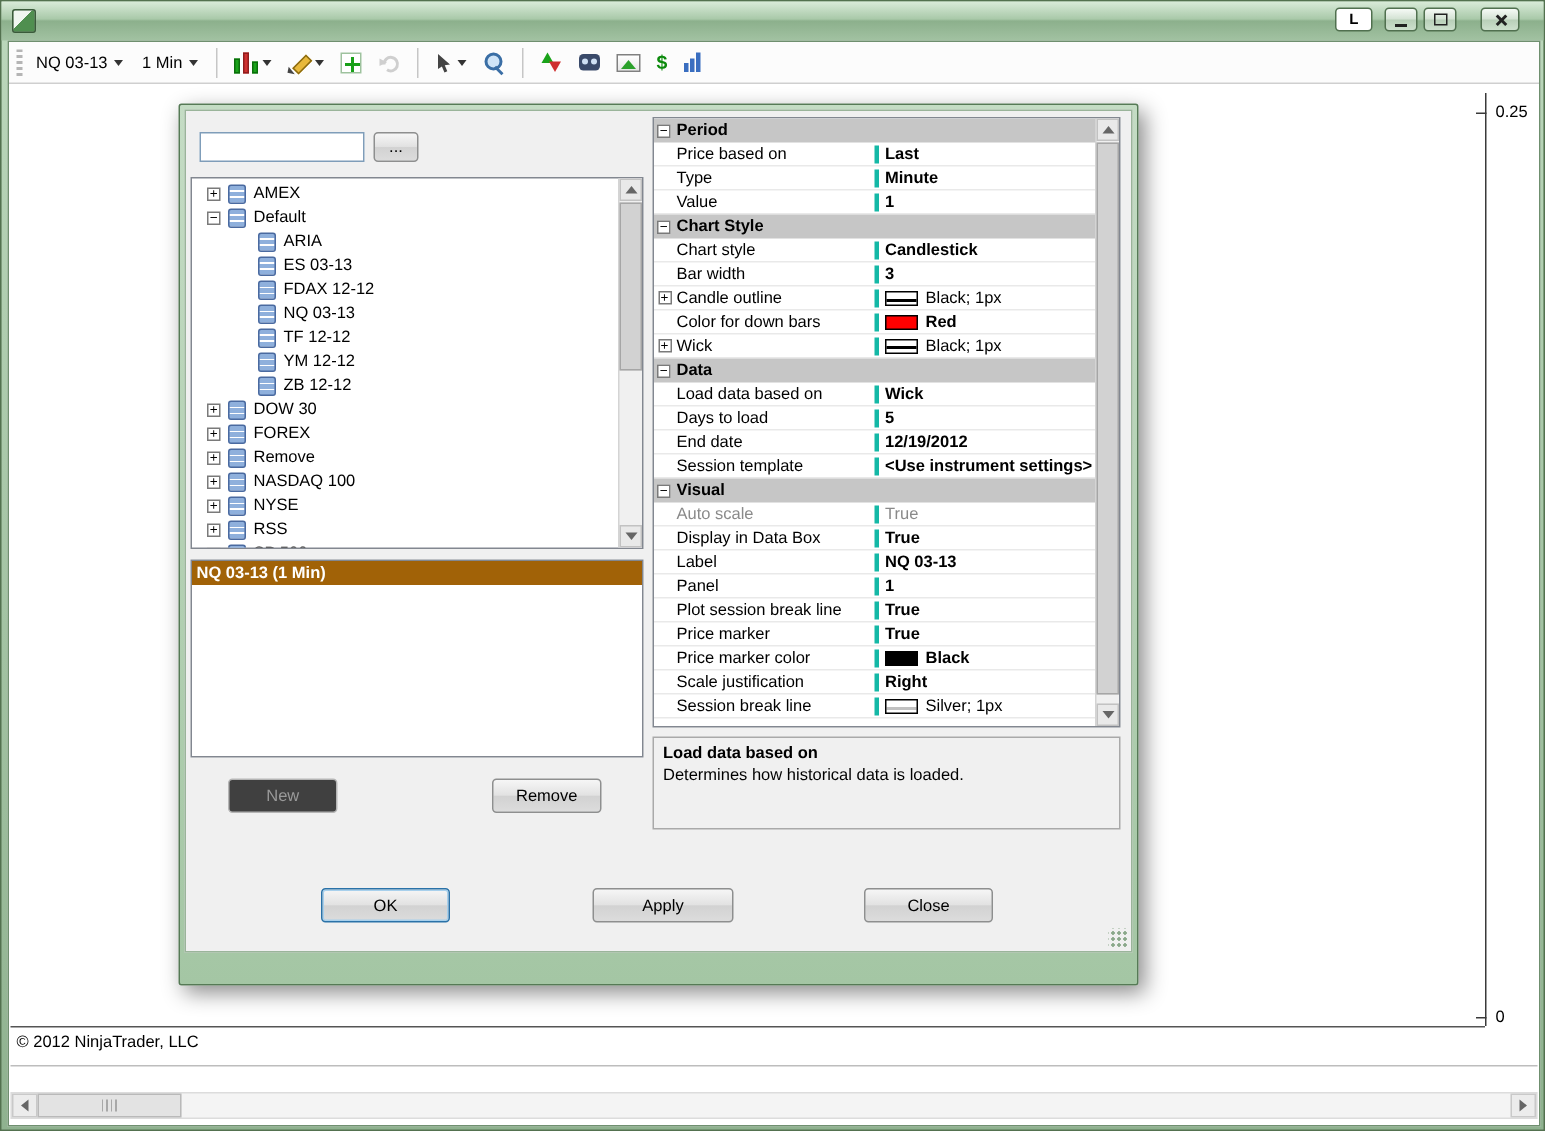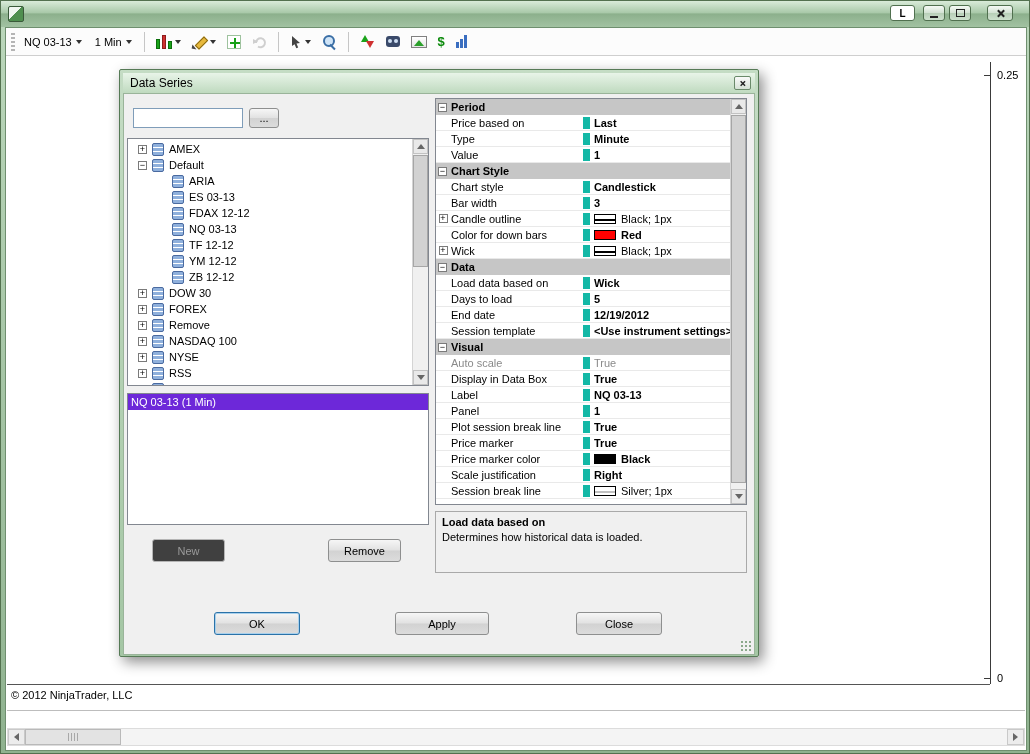--- a/index.html
+++ b/index.html
@@ -102,37 +102,37 @@
   .tree-row.lvl0 { padding-left:10px; }
   .tree-row.lvl1 { padding-left:44px;text-align:center; }
   .exp-box { width:9px; height:9px; border:1px solid #7a7a7a; background:#fff; font-size:9px; line-height:7px; text-align:center;
     display:inline-block; flex:none; margin-right:5px; font-weight:normal; }
   .db-icon { width:12px; height:13px; flex:none; margin-right:5px; border:1px solid #4a6aa0; border-radius:2px;
     background:#86a8d8 repeating-linear-gradient(180deg,#8fb0dc 0 3px,#ffffff 3px 4px); }
   .tree-label { font-size:11px; }
 
   .listbox { position:absolute; left:3px; top:299px; width:302px; height:132px; background:#fff; border:1px solid #828790; overflow:hidden; }
   .list-row { height:16px; line-height:16px; padding-left:3px; font-size:11px; white-space:nowrap; }
-  .list-row.sel { background:#6d28d9; color:#fff; }
+  .list-row.sel { background:#a16207; color:#fff;font-weight:bold; }
 
   .btn-new { position:absolute; left:28px; top:445px; width:73px; height:23px; }
   .btn[disabled] { color:#9a9a9a; background:#404040; border-color:#b5b5b5; }
   .btn-remove { position:absolute; left:204px; top:445px; width:73px; height:23px; }
 
   .propgrid { position:absolute; left:311px; top:4px; width:312px; height:407px; background:#fff; border:1px solid #828790; overflow:hidden; }
   .pg-rows { position:absolute; left:0; top:0; right:16px; bottom:0; overflow:hidden; background:#fff; }
   .pg-row { height:16px; display:flex; align-items:center; font-size:11px; white-space:nowrap; }
   .pg-cat { background:#c6c6c6; font-weight:bold; padding-left:2px; }
   .pg-cat .exp-box { margin-right:4px; }
   .cat-label { overflow:hidden; }
   .pg-prop { border-bottom:1px solid #e9e9e9; }
   .pg-gutter { width:14px; flex:none; display:flex; align-items:center; justify-content:center; }
   .pg-gutter .exp-box { margin-right:0; }
   .pg-name { width:133px; flex:none; overflow:hidden; padding-left:1px; }
-  .pg-val { flex:1; border-left:7px solid #14b8a6; padding-left:4px; display:flex; align-items:center; overflow:hidden;text-align:right; }
+  .pg-val { flex:1; border-left:3px solid #14b8a6; padding-left:4px; display:flex; align-items:center; overflow:hidden;text-align:right; }
   .v-bold { font-weight:bold; }
   .pg-disabled .pg-name, .pg-disabled .pg-val { color:#8a8a8a; }
   .swatch { width:22px; height:10px; flex:none; border:1px solid #000; margin-right:5px; }
   .swatch.outline-black { background:linear-gradient(#fff 0 4px,#000 4px 6px,#fff 6px 10px); }
   .swatch.outline-silver { background:linear-gradient(#fff 0 4px,#c0c0c0 4px 6px,#fff 6px 10px); }
 
   .vscroll { position:absolute; right:0; top:0; bottom:0; width:16px; background:#f0f0f0; border-left:1px solid #d4d4d4; }
   .sb-btn { position:absolute; left:0; width:15px; height:15px; background:#e9e9e9; border:1px solid #c2c2c2; display:flex; align-items:center; justify-content:center; }
   .sb-up { top:0; } .sb-down { bottom:0; }
   .tri-up { width:0; height:0; border-left:4px solid transparent; border-right:4px solid transparent; border-bottom:5px solid #666; }
@@ -253,26 +253,20 @@
       <span class="hs-thumb">
           <span class="hs-grip"></span>
         </span>
       <span class="hs-btn hs-right">
           <i class="tri-right"></i>
         </span>
     </div>
   </div>
 
   <div class="dialog">
-    <div class="dlg-titlebar">
-      <span>Data Series</span>
-      <span class="dlg-close">
-          <span class="glyph-close small"></span>
-        </span>
-    </div>
     <div class="dlg-body">
 
       <input class="search" value="" style="">
       <button class="btn browse">...</button>
 
       <div class="treebox">
         <div class="tree-inner">
             <div class="tree-row lvl0">
               <span class="exp-box">+</span>
               <span class="db-icon"></span>

